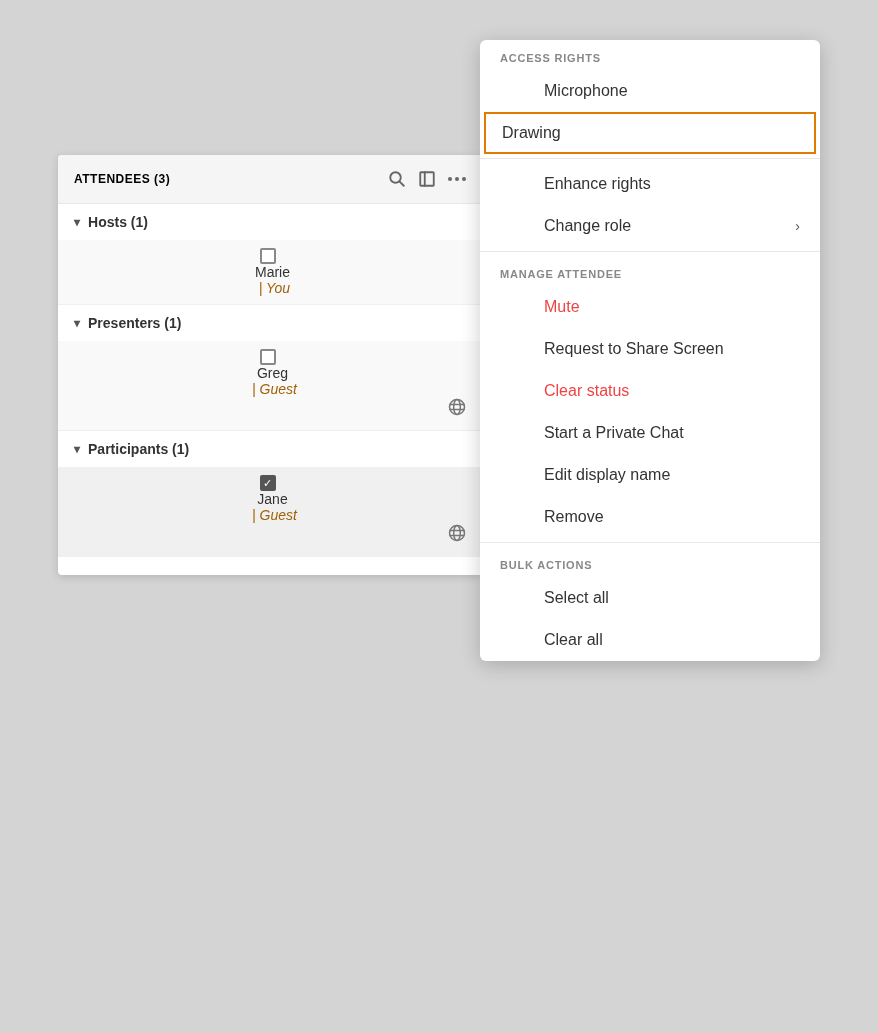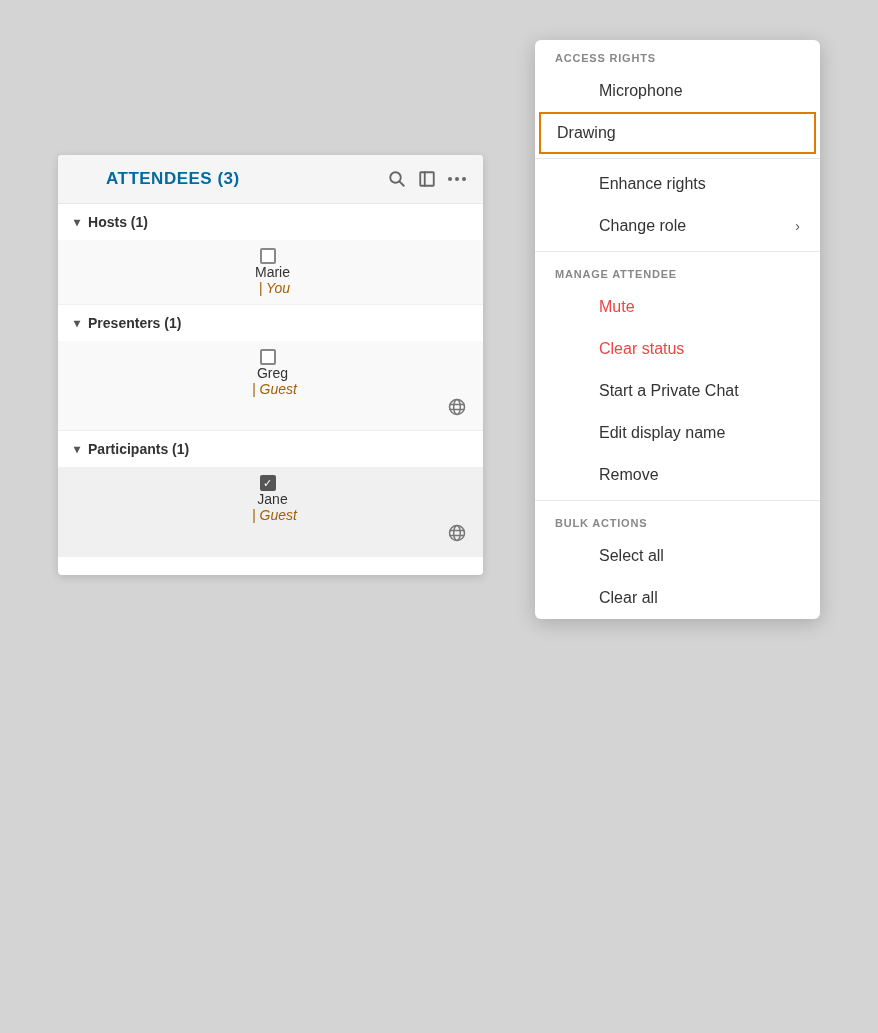--- a/index.html
+++ b/index.html
@@ -35,26 +35,25 @@
 
     .attendees-header {
       display: flex;
       align-items: center;
       padding: 14px 16px;
       border-bottom: 1px solid #e8e8e8;
       background-color: #f5f5f5;
     }
 
     .attendees-title {
-      font-size: 17px;
+      font-size: 12px;
       font-weight: 700;
-      color: #0369a1;
+      color: #000000;
       letter-spacing: 0.5px;
       flex: 1;
-      margin-left: 32px;
     }
 
     .header-icons {
       display: flex;
       gap: 10px;
       align-items: center;
     }
 
     .header-icon {
       width: 20px;
@@ -136,21 +135,21 @@
       margin-left: auto;
       color: #777;
       font-size: 18px;
     }
 
     
     .context-menu {
       position: absolute;
       top: 40px;
       right: 58px;
-      width: 285px;
+      width: 340px;
       background: #fff;
       border-radius: 6px;
       box-shadow: 0 4px 20px rgba(0,0,0,0.2);
       overflow: hidden;
     }
 
     .menu-section-label {
       padding: 12px 20px 6px 20px;
       font-size: 11px;
       font-weight: 700;
@@ -292,20 +291,23 @@
     <span class="chevron-right">›</span>
   </div>
 
   <div class="menu-divider"></div>
 
   <div class="menu-section-label">MANAGE ATTENDEE</div>
 
   <div class="menu-item disabled">
     <span>Mute</span>
   </div>
+  <div class="menu-item">
+    <span>Request to Share Screen</span>
+  </div>
   <div class="menu-item disabled">
     <span>Clear status</span>
   </div>
   <div class="menu-item">
     <span>Start a Private Chat</span>
   </div>
   <div class="menu-item">
     <span>Edit display name</span>
   </div>
   <div class="menu-item">

